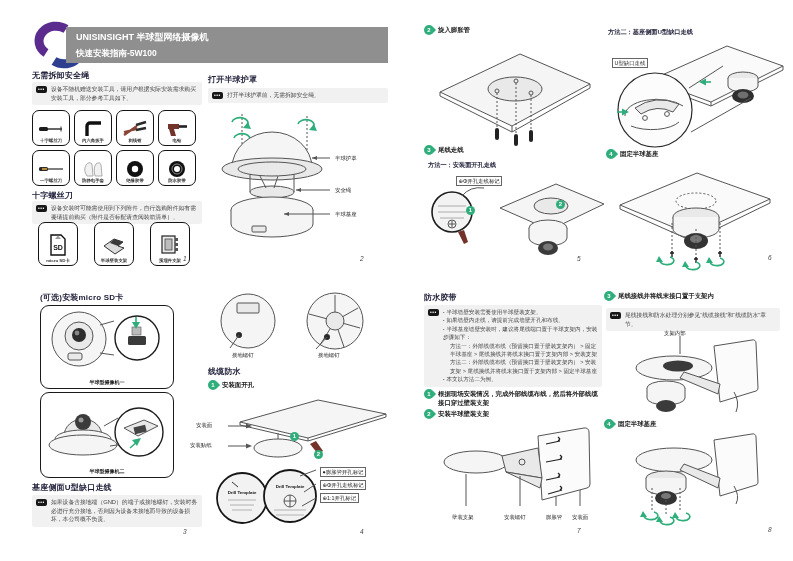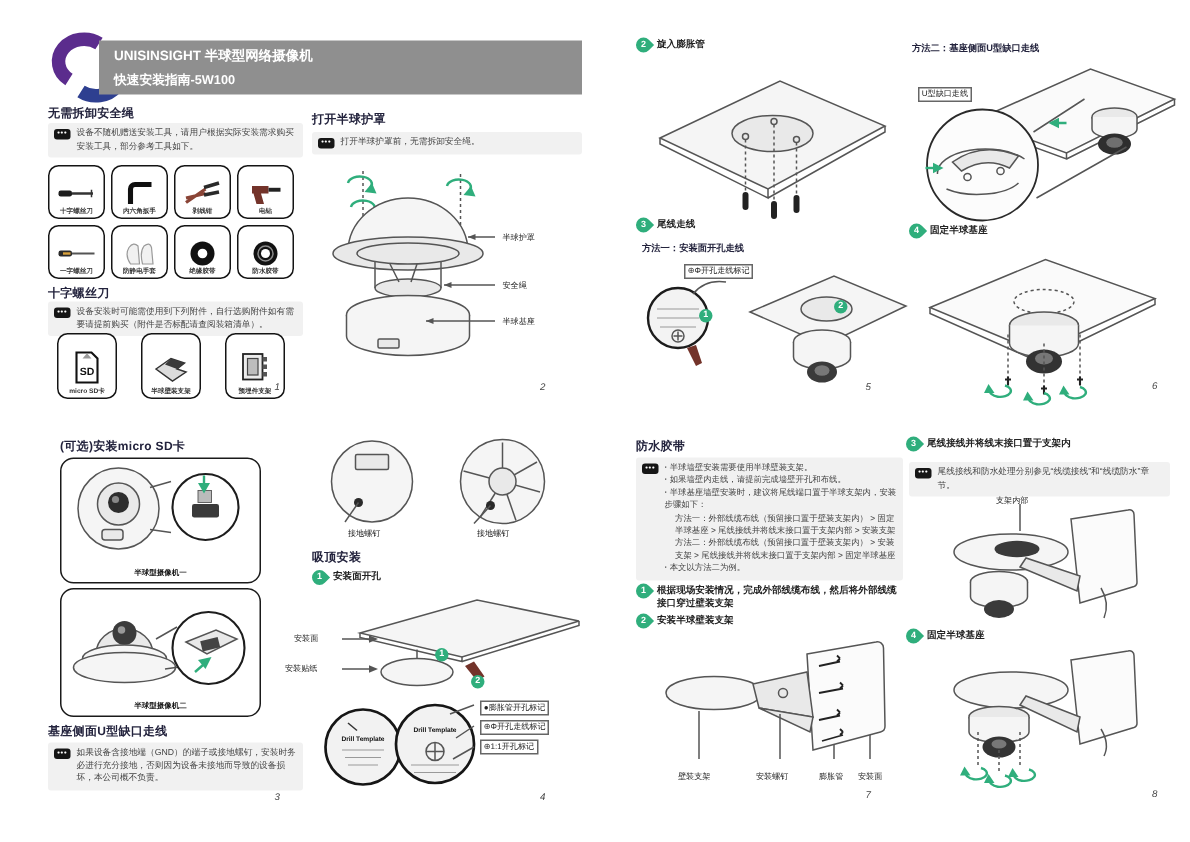--- a/index.html
+++ b/index.html
@@ -336,21 +336,21 @@
       <line x1="125" y1="29" x2="134" y2="55"></line>
       <line x1="125" y1="29" x2="110" y2="53"></line>
       <line x1="125" y1="29" x2="99" y2="22"></line>
     </g>
   <circle class="f2" cx="125" cy="29" r="9"></circle>
   <circle cx="117" cy="45" r="3" fill="#2a2a2a"></circle>
   <path class="d" d="M117,45 L106,57"></path>
 </svg>
 <span class="lbl" style="left:232px;top:352px">接地螺钉</span>
 <span class="lbl" style="left:318px;top:352px">接地螺钉</span>
-<div class="h" style="left:208px;top:366px">吸顶安装</div>
+<div class="h" style="left:208px;top:366px">线缆防水</div>
 <div class="step" style="left:208px;top:381px;width:160px">
   <span class="pin">
       <b>1</b>
     </span>
   <span>安装面开孔</span>
 </div>
 <svg style="left:210px;top:394px" width="180" height="66" viewBox="0 0 180 66">
   <path class="f1" d="M30,28 L108,6 L176,20 L98,44 Z"></path>
   <path class="d" d="M30,28 v3 L98,47 v-3 M176,20 v3 L98,47"></path>
   <ellipse class="f1" cx="68" cy="54" rx="24" ry="9"></ellipse>

